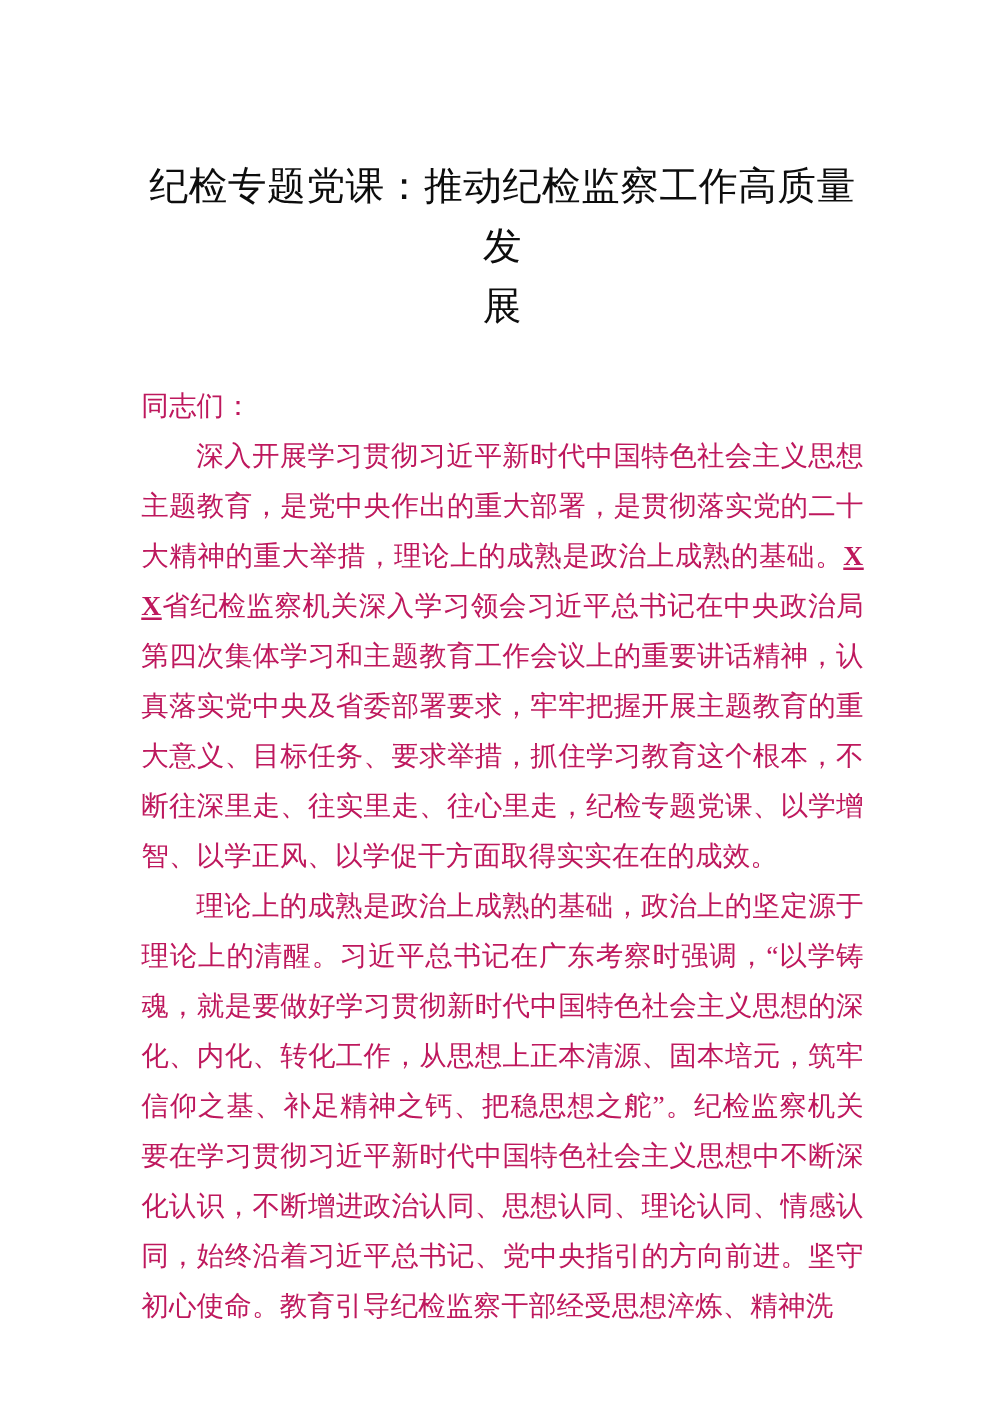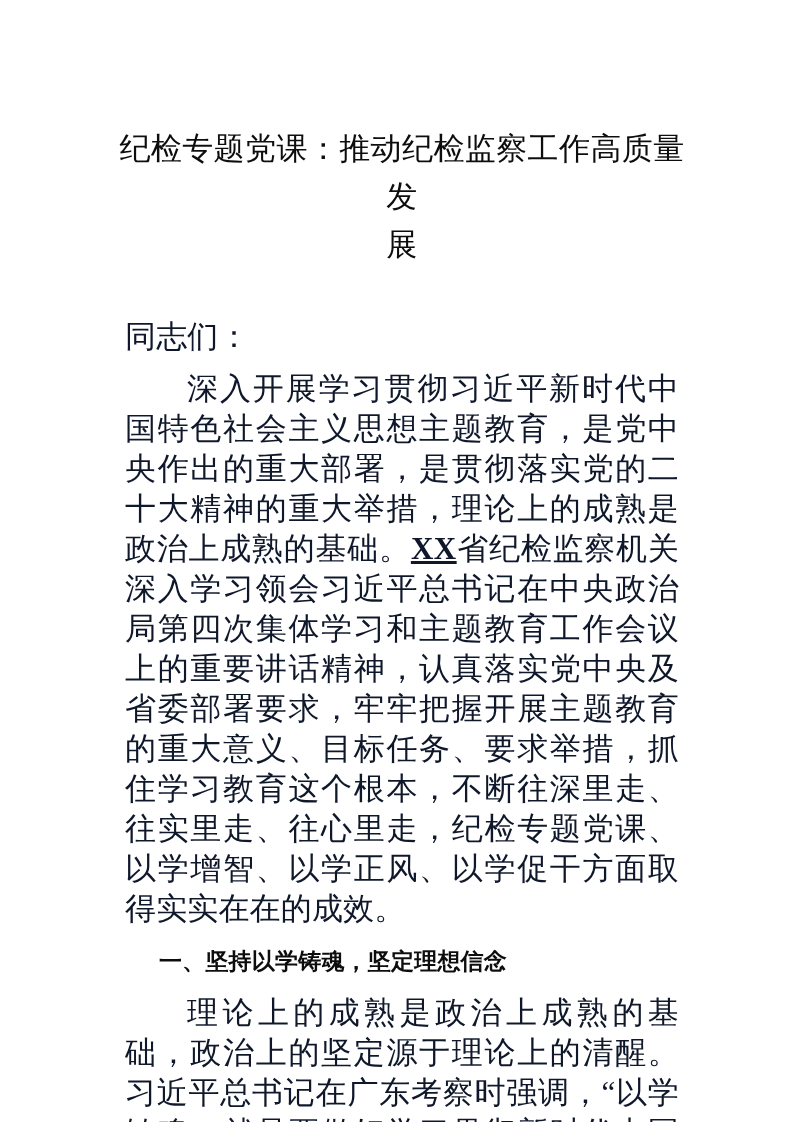--- a/index.html
+++ b/index.html
@@ -35,24 +35,24 @@
     padding-top: 125px;
     font-weight: normal;
   }
 
   .body-block {
     padding-top: 36px;
   }
 
   p.para {
     font-family: "Liberation Serif", "DejaVu Serif", serif;
-    font-size: 31px;
+    font-size: 22px;
     line-height: 40px;
-    color: #0f172a;
-    margin: 12px;
+    color: #be185d;
+    margin: 0;
     text-align: justify;
     text-justify: inter-character;
     letter-spacing: 0.15px;
     word-break: break-all;
   }
 
   p.para.indent {
     text-indent: 2em;
   }
 
@@ -86,21 +86,20 @@
   <div class="doc-body">
 
     <h1 class="doc-title"><span>纪检专题党课：推动纪检监察工作高质量发</span><br><span>展</span></h1>
 
     <div class="body-block">
 
       <p class="para salutation">同志们：</p>
 
       <p class="para indent"><span>深入开展学习贯彻习近平新时代中国特色社会主义思想主题教育，是党中央作出的重大部署，是贯彻落实党的二十大精神的重大举措，理论上的成熟是政治上成熟的基础。</span><span class="latin-bold">XX</span><span>省纪检监察机关深入学习领会习近平总书记在中央政治局第四次集体学习和主题教育工作会议上的重要讲话精神，认真落实党中央及省委部署要求，牢牢把握开展主题教育的重大意义、目标任务、要求举措，抓住学习教育这个根本，不断往深里走、往实里走、往心里走，纪检专题党课、以学增智、以学正风、以学促干方面取得实实在在的成效。</span></p>
 
-      <h2 class="section-heading">一、坚持以学铸魂，坚定理想信念</h2>
 
       <p class="para indent">理论上的成熟是政治上成熟的基础，政治上的坚定源于理论上的清醒。习近平总书记在广东考察时强调，“以学铸魂，就是要做好学习贯彻新时代中国特色社会主义思想的深化、内化、转化工作，从思想上正本清源、固本培元，筑牢信仰之基、补足精神之钙、把稳思想之舵”。纪检监察机关要在学习贯彻习近平新时代中国特色社会主义思想中不断深化认识，不断增进政治认同、思想认同、理论认同、情感认同，始终沿着习近平总书记、党中央指引的方向前进。坚守初心使命。教育引导纪检监察干部经受思想淬炼、精神洗</p>
 
     </div>
 
   </div>
 
 </div>
 
 </body></html>

